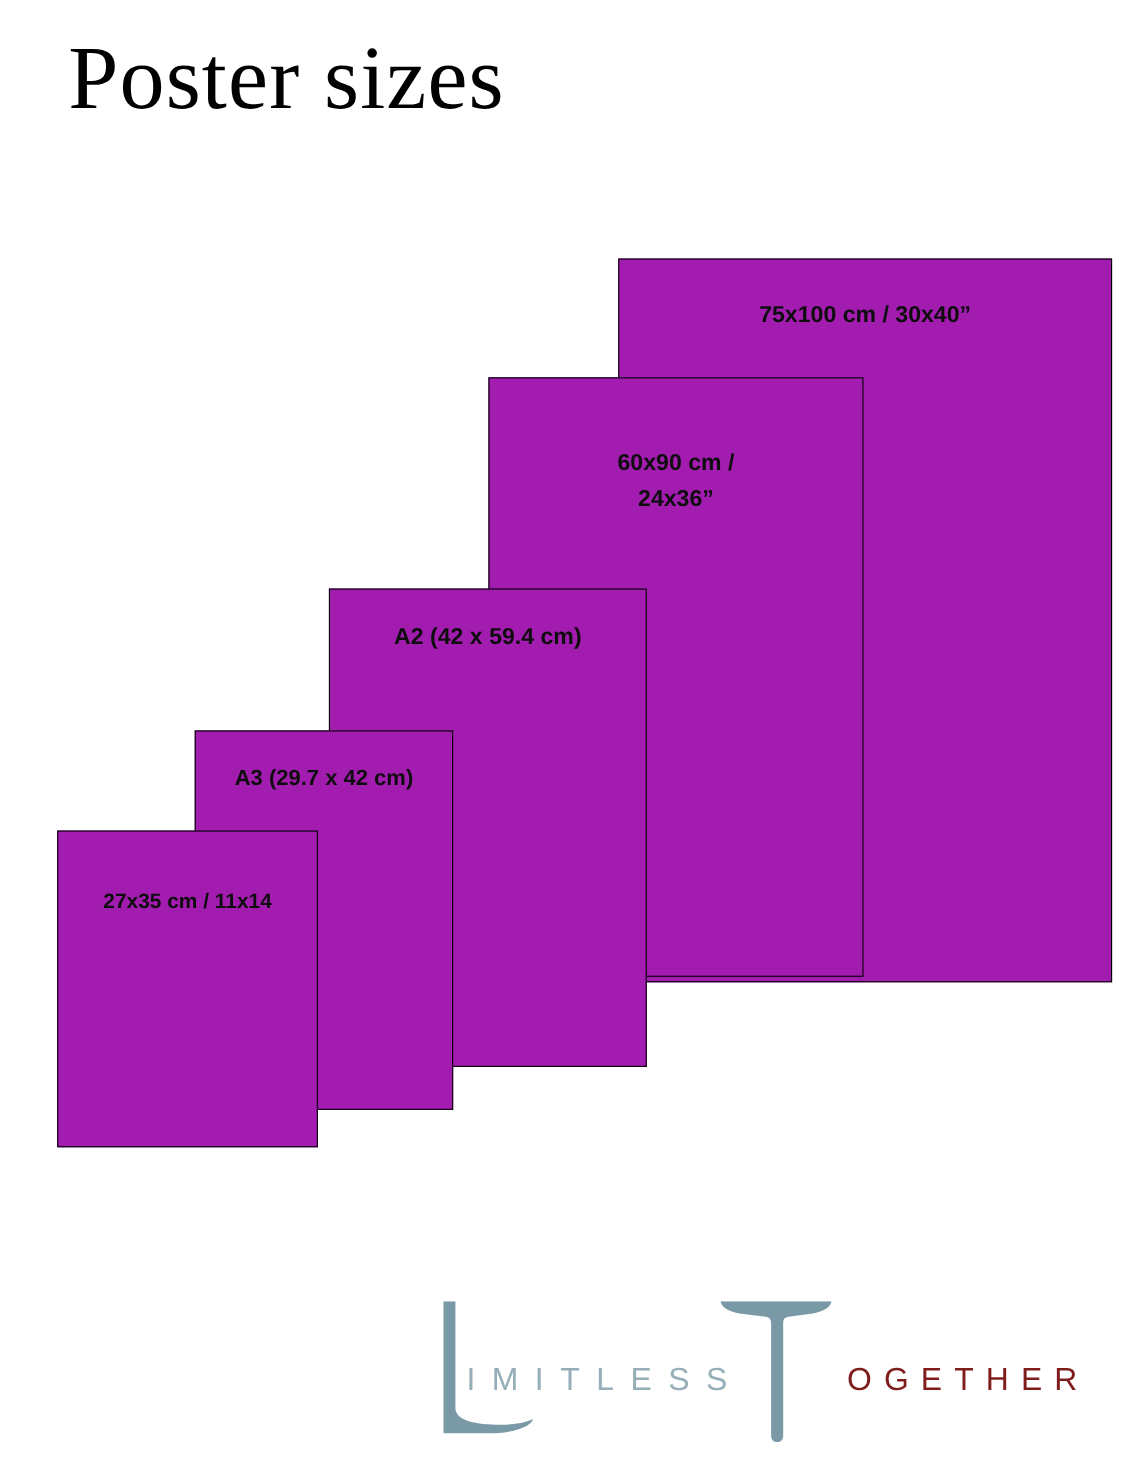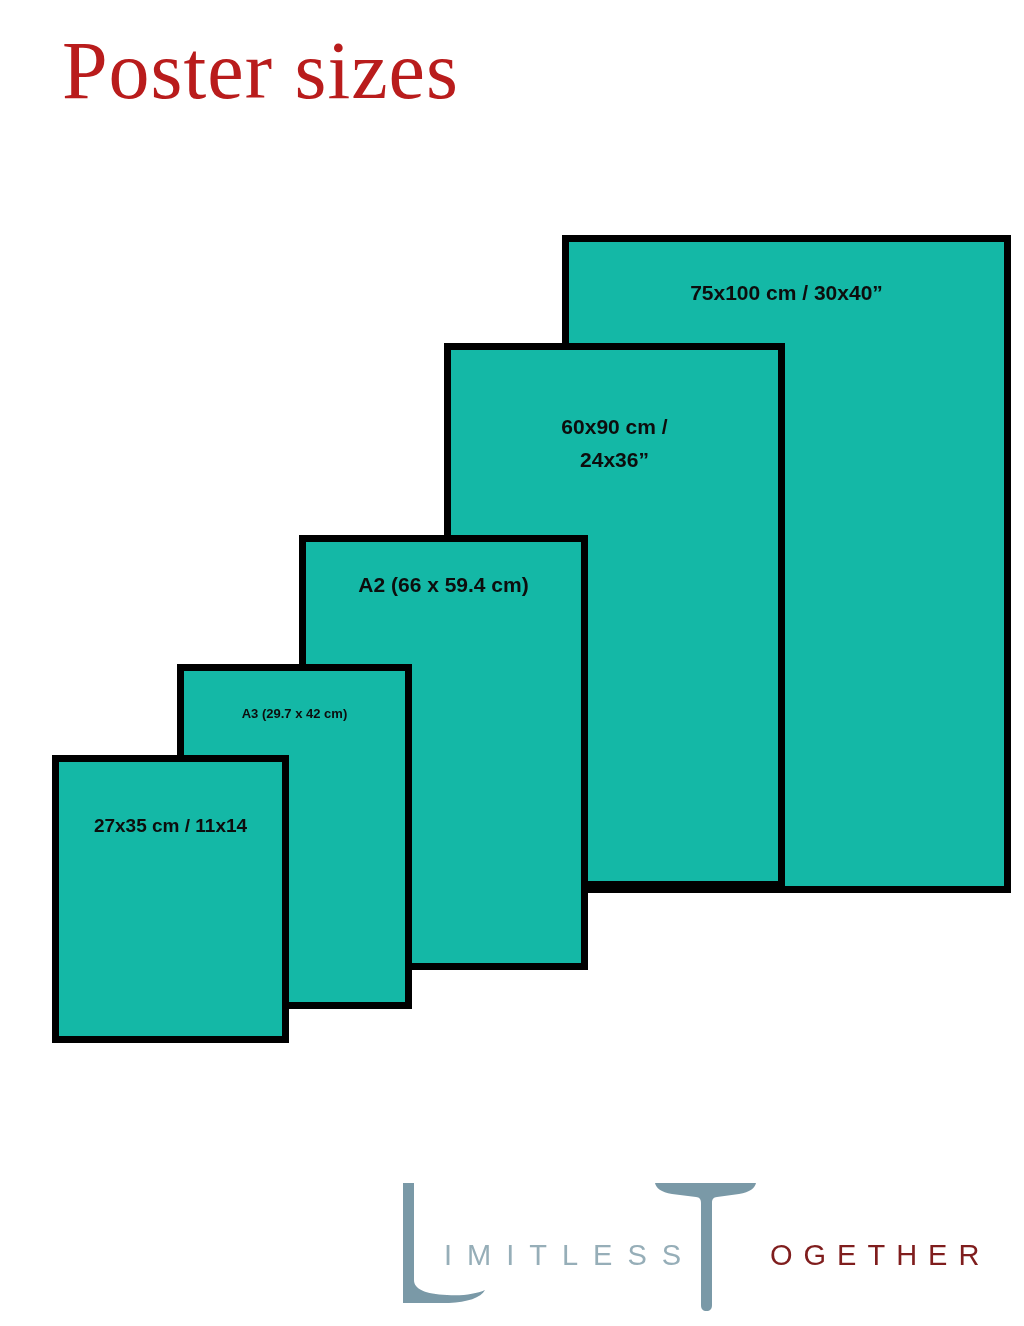--- a/index.html
+++ b/index.html
@@ -23,40 +23,40 @@
     font-family: "Liberation Serif", serif;
     font-weight: 400;
     font-size: 82px;
     line-height: 1;
     letter-spacing: 1px;
     color: #161616;
   }
   .poster {
     position: absolute;
     box-sizing: border-box;
-    background: #14b8a6;
-    border: 7px solid #ec4899;
+    background: #a21caf;
+    border: 1px solid #ec4899;
   }
   .plabel {
     font-weight: 700;
     color: #0d0d0d;
     text-align: center;
     line-height: 28px;
     white-space: nowrap;
   }
   .p75 { left: 562px; top: 235px; width: 449px; height: 658px; z-index: 1; }
   .p60 { left: 444px; top: 343px; width: 341px; height: 545px; z-index: 2; }
   .pa2 { left: 299px; top: 535px; width: 289px; height: 435px; z-index: 3; }
   .pa3 { left: 177px; top: 664px; width: 235px; height: 345px; z-index: 4; }
   .p27 { left: 52px;  top: 755px; width: 237px; height: 288px; z-index: 5; }
 
   .p75 .plabel { padding-top: 37px; font-size: 21px; }
   .p60 .plabel { padding-top: 60px; font-size: 21px; line-height: 33px; }
   .pa2 .plabel { padding-top: 29px; font-size: 21px; }
-  .pa3 .plabel { padding-top: 29px; font-size: 13px; }
+  .pa3 .plabel { padding-top: 29px; font-size: 20px; }
   .p27 .plabel { padding-top: 50px; font-size: 19px; }
 
   .logo {
     position: absolute;
     left: 395px;
     top: 1183px;
     width: 592px;
     height: 132px;
   }
   .logo-initial {
@@ -66,43 +66,43 @@
   }
   .logo-l { left: 8px;   width: 82px;  height: 121px; }
   .logo-t { left: 260px; width: 101px; height: 128px; }
   .logo-word {
     position: absolute;
     top: 58px;
     font-size: 29px;
     line-height: 1;
     font-weight: 400;
   }
-  .logo-word.w1 { left: 29px;  letter-spacing: 15px; margin-left: 20px; }
+  .logo-word.w1 { left: 29px;  letter-spacing: 15px; }
   .logo-word.w2 { left: 375px; letter-spacing: 11px; }
 </style>
 </head>
 <body>
 
 <div class="canvas">
 
-  <h1 class="title" style="color: #b91c1c;">Poster sizes</h1>
+  <h1 class="title" style="color: #000000;">Poster sizes</h1>
 
   <div class="poster p75" style="border-color: rgb(0, 0, 0);">
     <div class="plabel">75x100 cm / 30x40”</div>
   </div>
 
   <div class="poster p60" style="border-color: rgb(0, 0, 0);">
     <div class="plabel">
       <span>60x90 cm /</span><br>
       <span>24x36”</span>
     </div>
   </div>
 
   <div class="poster pa2" style="border-color: rgb(0, 0, 0);">
-    <div class="plabel">A2 (66 x 59.4 cm)</div>
+    <div class="plabel">A2 (42 x 59.4 cm)</div>
   </div>
 
   <div class="poster pa3" style="border-color: rgb(0, 0, 0);">
     <div class="plabel">A3 (29.7 x 42 cm)</div>
   </div>
 
   <div class="poster p27" style="border-color: rgb(0, 0, 0);">
     <div class="plabel">27x35 cm / 11x14</div>
   </div>
 

